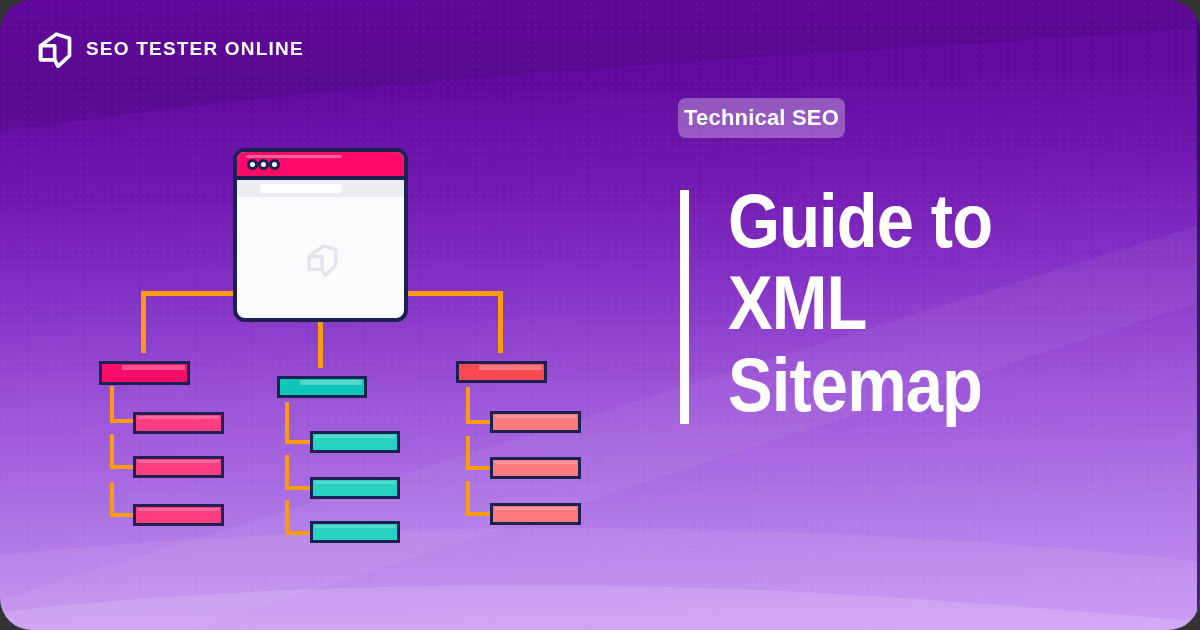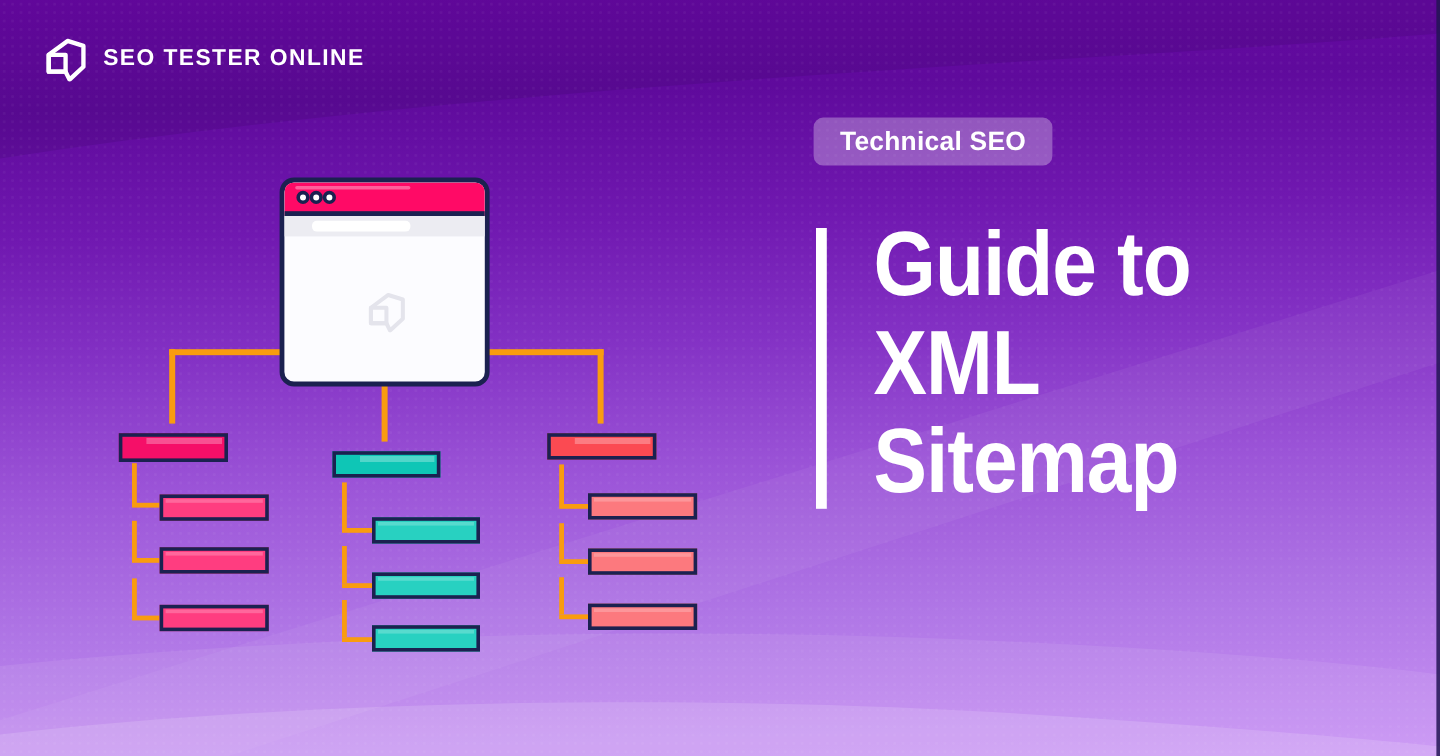--- a/index.html
+++ b/index.html
@@ -7,34 +7,35 @@
     position:relative;width:1200px;height:630px;overflow:hidden;
     font-family:"Liberation Sans",sans-serif;
     background:linear-gradient(178deg,
       var(--background-top,#6A08A6) 0%,
       #5F0A9C 14%,
       #7018B0 30%,
       #8331C4 45%,
       #9C55D8 62%,
       #B077E6 80%,
       var(--background-bottom,#C994F4) 100%);
+    border-radius:32px;
   }
   .bg-waves{position:absolute;left:0;top:0;width:1200px;height:630px;}
   .texture{position:absolute;inset:0;pointer-events:none;
     background-image:radial-gradient(circle,rgba(255,255,255,0.045) 1px,transparent 1.4px);
     background-size:7px 7px;}
   .right-edge{position:absolute;right:0;top:0;width:3px;height:630px;background:#221554;opacity:.85;}
 
   
   .logo{position:absolute;left:33px;top:30px;display:flex;align-items:center;gap:13px;}
   .logo svg{display:block;}
   .logo-text{color:#fff;font-size:19px;font-weight:700;letter-spacing:1.2px;white-space:nowrap;}
 
   
-  .badge{position:absolute;left:678px;top:98px;height:40px;padding:0 22px;
+  .badge{position:absolute;left:678px;top:98px;height:40px;padding:0 6px;
     background:var(--badge-bg,rgba(255,255,255,.3));border-radius:8px;
     display:flex;align-items:center;}
   .badge span{color:#fff;font-size:22px;font-weight:700;letter-spacing:.2px;}
 
   
   .title-rule{position:absolute;left:680px;top:190px;width:9px;height:234px;background:#fff;}
   .page-title{position:absolute;left:728px;top:180px;margin:0;
     color:#fff;font-size:76px;font-weight:700;line-height:82px;letter-spacing:-1px;
     transform:scaleX(.88);transform-origin:left top;white-space:nowrap;}
 

